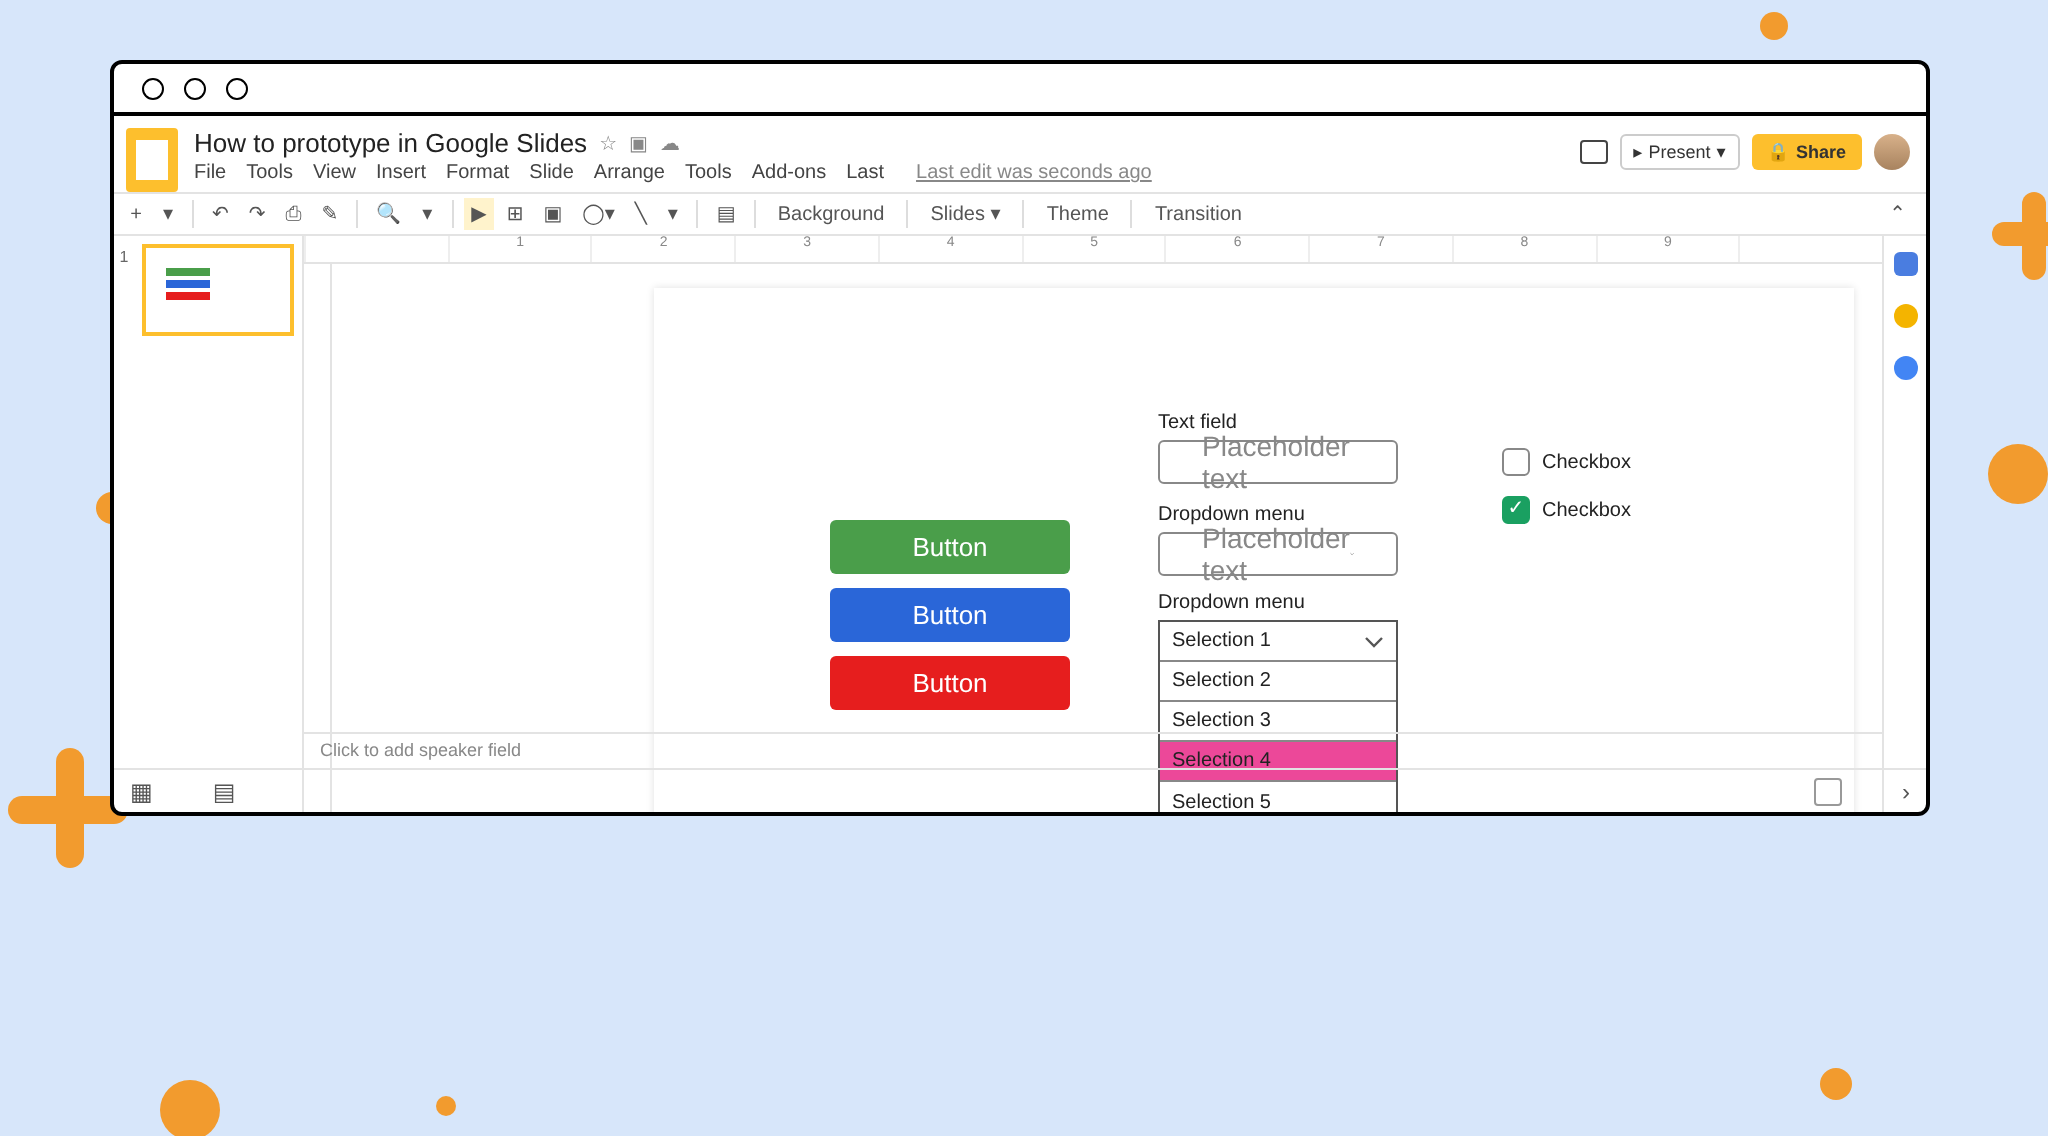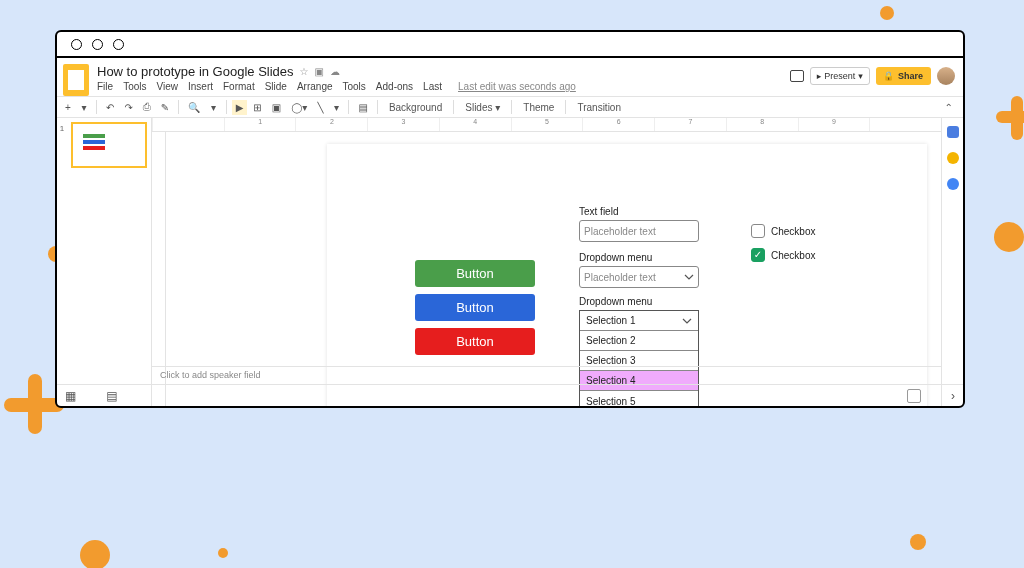--- a/index.html
+++ b/index.html
@@ -69,26 +69,26 @@
 .ruler-h { position:absolute; top:0; left:0; right:0; height:14px; border-bottom:1px solid #e3e3e3; font-size:7px; color:#888; display:flex; }
 .ruler-h span { flex:1; text-align:center; border-left:1px solid #eee; }
 .ruler-v { position:absolute; top:14px; left:0; bottom:0; width:14px; border-right:1px solid #e3e3e3; }
 
 .stage { position:absolute; top:26px; left:175px; width:600px; height:330px; background:#fff; box-shadow:0 0 4px rgba(0,0,0,0.12); }
 
 
 .sbtn { position:absolute; width:120px; height:27px; border-radius:3px; color:#fff; font-size:13px; display:flex; align-items:center; justify-content:center;margin-top:44px; }
 .green{background:#4a9e4a}.blue{background:#2a66d8}.red{background:#e61e1e}
 .fieldlabel{ position:absolute; font-size:10px; color:#222; }
-.textfield,.ddfield{ position:absolute; width:120px; height:22px; border:1px solid #888; border-radius:3px; font-size:10px; color:#888; padding:0 4px; display:flex; align-items:center; justify-content:space-between;}
+.textfield,.ddfield{ position:absolute; width:120px; height:22px; border:1px solid #888; border-radius:3px; font-size:14px; color:#888; padding:0 21px; display:flex; align-items:center; justify-content:space-between;}
 .ddfield svg{width:10px;height:10px;}
 .list { position:absolute; width:120px; border:1px solid #555; }
 .list .row { height:20px; border-bottom:1px solid #888; font-size:10px; color:#222; padding:0 6px; display:flex; align-items:center; justify-content:space-between;}
 .list .row:last-child{border-bottom:none}
-.list .row.sel{ background:#f0abfc; }
+.list .row.sel{ background:#ec4899; }
 .cb { position:absolute; width:14px; height:14px; border:1px solid #888; border-radius:3px; display:flex; align-items:center; justify-content:center; }
 .cb.on{ background:#1aa061; border-color:#1aa061; }
 .cb.on::after{content:"✓"; color:#fff; font-size:10px; line-height:1;}
 .cblabel{ position:absolute; font-size:10px; color:#222; }
 
 
 .notes { position:absolute; left:95px; right:22px; bottom:22px; height:18px; border-top:1px solid #e3e3e3; font-size:9px; color:#888; padding:3px 8px; }
 .footer { position:absolute; left:0; right:0; bottom:0; height:22px; border-top:1px solid #e3e3e3; display:flex; align-items:center; padding:0 8px; gap:30px; font-size:12px; color:#555; }
 .footer .gear { margin-left:auto; width:14px; height:14px; border:1px solid #999; border-radius:2px; }
 </style>

